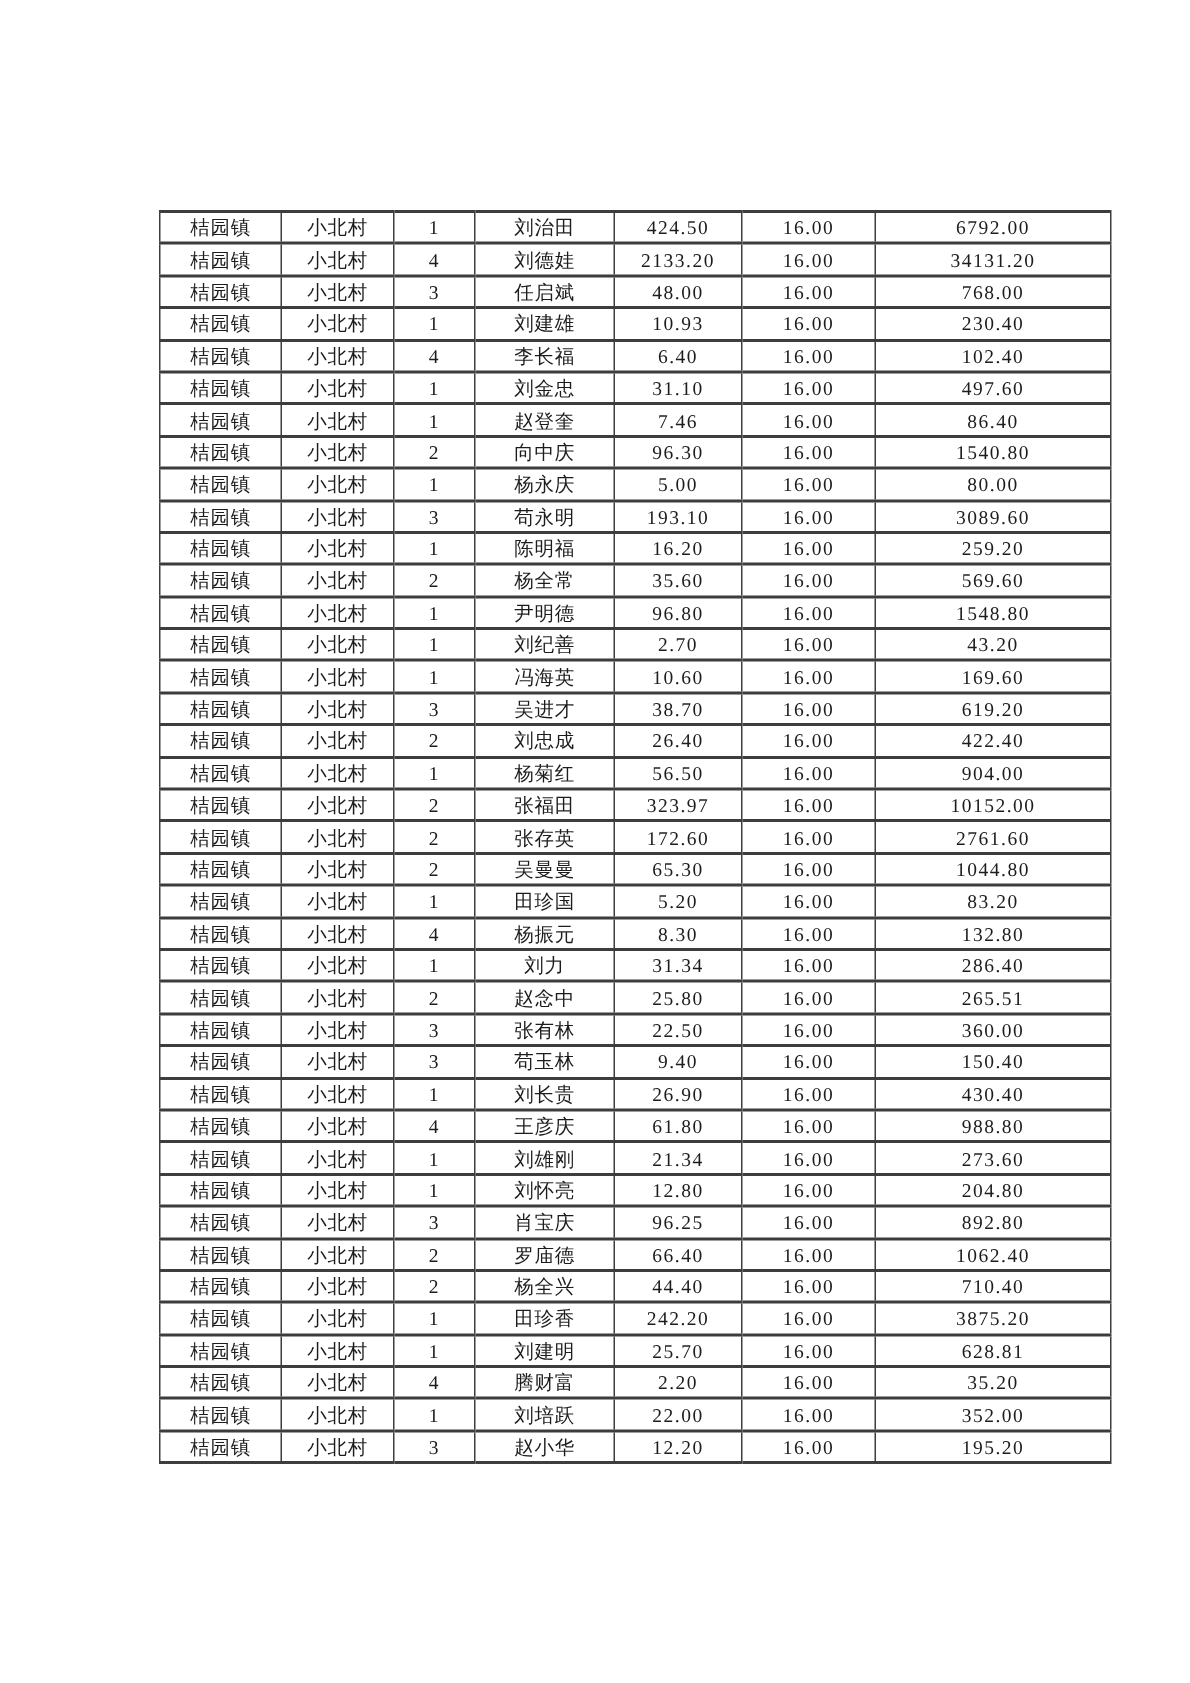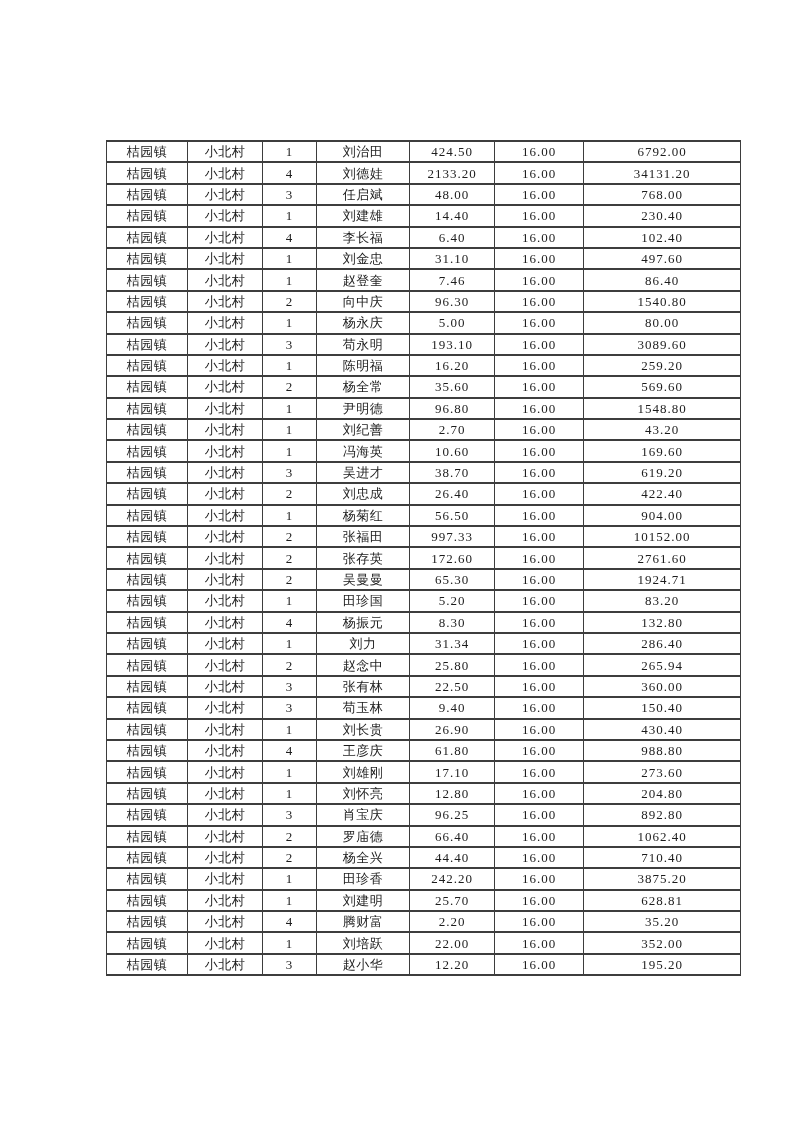--- a/index.html
+++ b/index.html
@@ -88,21 +88,21 @@
           <td>任启斌</td>
           <td>48.00</td>
           <td>16.00</td>
           <td>768.00</td>
         </tr>
         <tr>
           <td>桔园镇</td>
           <td>小北村</td>
           <td>1</td>
           <td>刘建雄</td>
-          <td>14.40</td>
+          <td>10.93</td>
           <td>16.00</td>
           <td>230.40</td>
         </tr>
         <tr>
           <td>桔园镇</td>
           <td>小北村</td>
           <td>4</td>
           <td>李长福</td>
           <td>6.40</td>
           <td>16.00</td>
@@ -223,41 +223,41 @@
           <td>杨菊红</td>
           <td>56.50</td>
           <td>16.00</td>
           <td>904.00</td>
         </tr>
         <tr>
           <td>桔园镇</td>
           <td>小北村</td>
           <td>2</td>
           <td>张福田</td>
-          <td>997.33</td>
+          <td>323.97</td>
           <td>16.00</td>
           <td>10152.00</td>
         </tr>
         <tr>
           <td>桔园镇</td>
           <td>小北村</td>
           <td>2</td>
           <td>张存英</td>
           <td>172.60</td>
           <td>16.00</td>
           <td>2761.60</td>
         </tr>
         <tr>
           <td>桔园镇</td>
           <td>小北村</td>
           <td>2</td>
           <td>吴曼曼</td>
           <td>65.30</td>
           <td>16.00</td>
-          <td>1924.71</td>
+          <td>1044.80</td>
         </tr>
         <tr>
           <td>桔园镇</td>
           <td>小北村</td>
           <td>1</td>
           <td>田珍国</td>
           <td>5.20</td>
           <td>16.00</td>
           <td>83.20</td>
         </tr>
@@ -279,21 +279,21 @@
           <td>16.00</td>
           <td>286.40</td>
         </tr>
         <tr>
           <td>桔园镇</td>
           <td>小北村</td>
           <td>2</td>
           <td>赵念中</td>
           <td>25.80</td>
           <td>16.00</td>
-          <td>265.94</td>
+          <td>265.51</td>
         </tr>
         <tr>
           <td>桔园镇</td>
           <td>小北村</td>
           <td>3</td>
           <td>张有林</td>
           <td>22.50</td>
           <td>16.00</td>
           <td>360.00</td>
         </tr>
@@ -322,21 +322,21 @@
           <td>王彦庆</td>
           <td>61.80</td>
           <td>16.00</td>
           <td>988.80</td>
         </tr>
         <tr>
           <td>桔园镇</td>
           <td>小北村</td>
           <td>1</td>
           <td>刘雄刚</td>
-          <td>17.10</td>
+          <td>21.34</td>
           <td>16.00</td>
           <td>273.60</td>
         </tr>
         <tr>
           <td>桔园镇</td>
           <td>小北村</td>
           <td>1</td>
           <td>刘怀亮</td>
           <td>12.80</td>
           <td>16.00</td>

